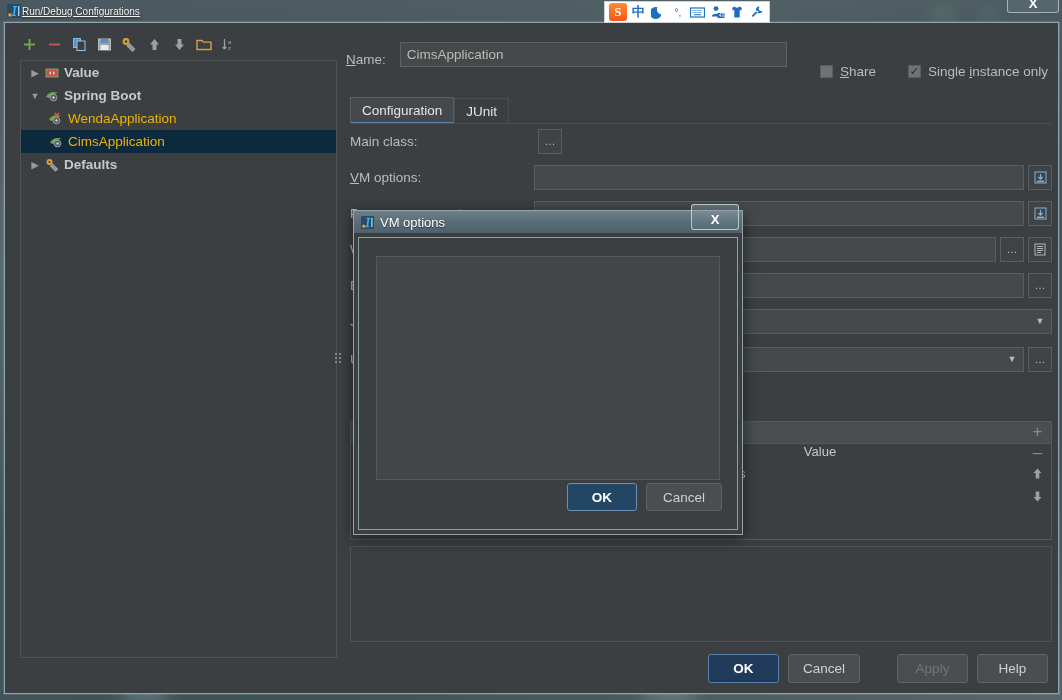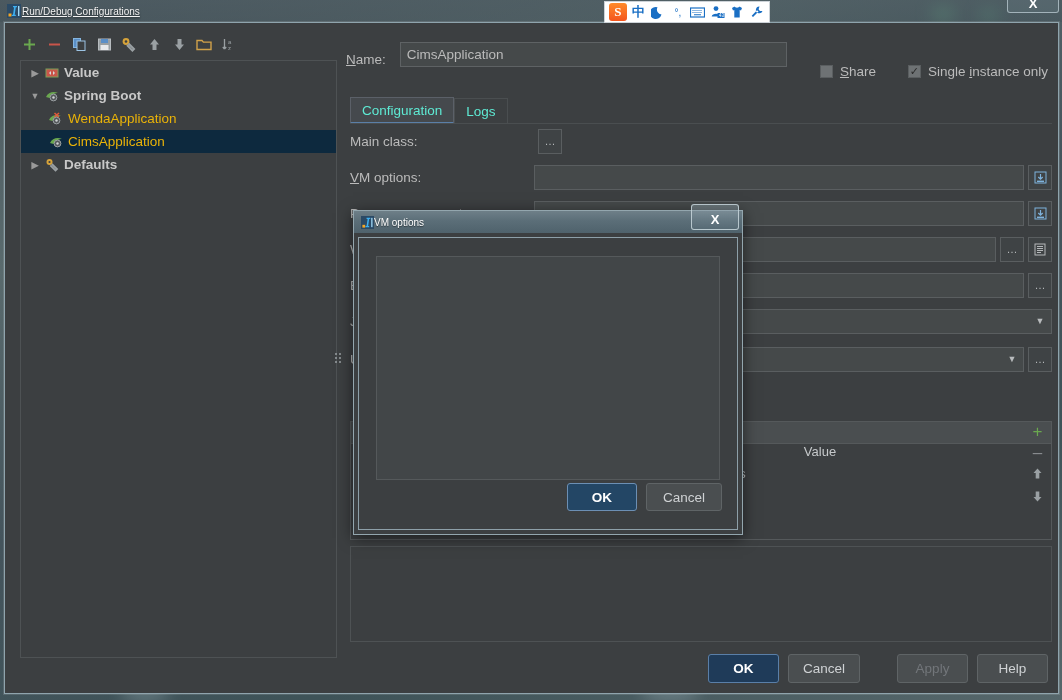--- a/index.html
+++ b/index.html
@@ -105,21 +105,21 @@
   .cbox {
     width: 13px; height: 13px; background: #6e7274;
     border: 1px solid #5a5e60; display:flex;align-items:center;justify-content:center;
     color:#2b2b2b; font-size: 11px; line-height: 1;
   }
   .cbox.checked { background: #6e7274; }
 
   #tabs { position:absolute; left:4px; top:66px; display:flex; align-items:flex-end; height: 27px; }
   .tab {
     height: 26px; padding: 12px 11px; display:flex; align-items:center;
-    color: #5eead4; font-size: 13.5px;
+    color: #e5e5e5; font-size: 13.5px;
     border: 1px solid #4a4e50; border-bottom: none;
     background: #3c3f41;
   }
   .tab.active { background: #45494d; border-color: #5b6068; border-bottom: 2px solid #5a7fa8; }
   #tabs-underline {
     position:absolute; left:4px; top:92px; right: 0; height: 1px; background: #4a4e50;
   }
 
   
   #form { position:absolute; left:4px; top:98px; right:0; }
@@ -185,21 +185,21 @@
     background: #3c3f41;
     border: 1px solid #93a6ae;
     box-shadow: 0 3px 14px rgba(0,0,0,.55);
   }
   #vm-titlebar {
     height: 22px;
     background: linear-gradient(180deg,#6e7f88 0%, #5b6e78 45%, #4f626c 100%);
     display:flex; align-items:center; position: relative;
   }
   #vm-title-icon { margin-left:6px; width:14px;height:14px; display:flex;align-items:center;justify-content:center;}
-  #vm-title-text { margin-left:0; color:#ffffff; font-size:10px; text-shadow:0 1px 1px rgba(0,0,0,.5); }
+  #vm-title-text { margin-left:6px; color:#ffffff; font-size:13px; text-shadow:0 1px 1px rgba(0,0,0,.5); }
   #vm-close {
     position:absolute; right: 3px; top: -7px; width: 48px; height: 26px;
     border: 1px solid rgba(200,214,220,.85); border-radius:3px;
     background: linear-gradient(180deg, rgba(150,170,180,.4), rgba(95,115,126,.35));
     color:#ffffff; font-weight:bold; font-size:13px;
     display:flex; align-items:flex-end; justify-content:center; padding-bottom:2px;
   }
   #vm-body { position:absolute; left:4px; top:26px; right:4px; bottom:4px;
              border:1px solid #8d9fa8; background:#3c3f41; }
   #vm-textarea {
@@ -398,21 +398,21 @@
       <span class="cbox"></span>
       <span class="lbl"><span class="u">S</span>hare</span>
     </div>
     <div id="opt-single">
       <span class="cbox checked">✓</span>
       <span class="lbl">Single <span class="u">i</span>nstance only</span>
     </div>
 
     <div id="tabs">
       <div class="tab active">Configuration</div>
-      <div class="tab">Logs</div>
+      <div class="tab">JUnit</div>
     </div>
     <div id="tabs-underline"></div>
 
     <div id="form">
 
       <div class="frow">
         <span class="flabel">Main class:</span>
         <div class="sq">…</div>
       </div>
 

